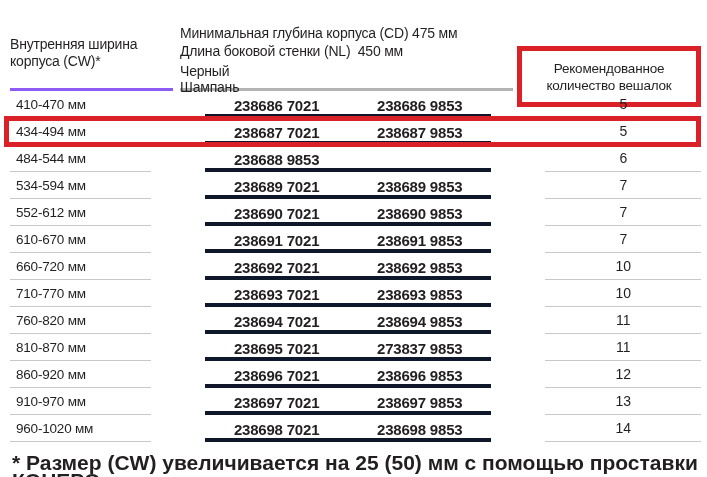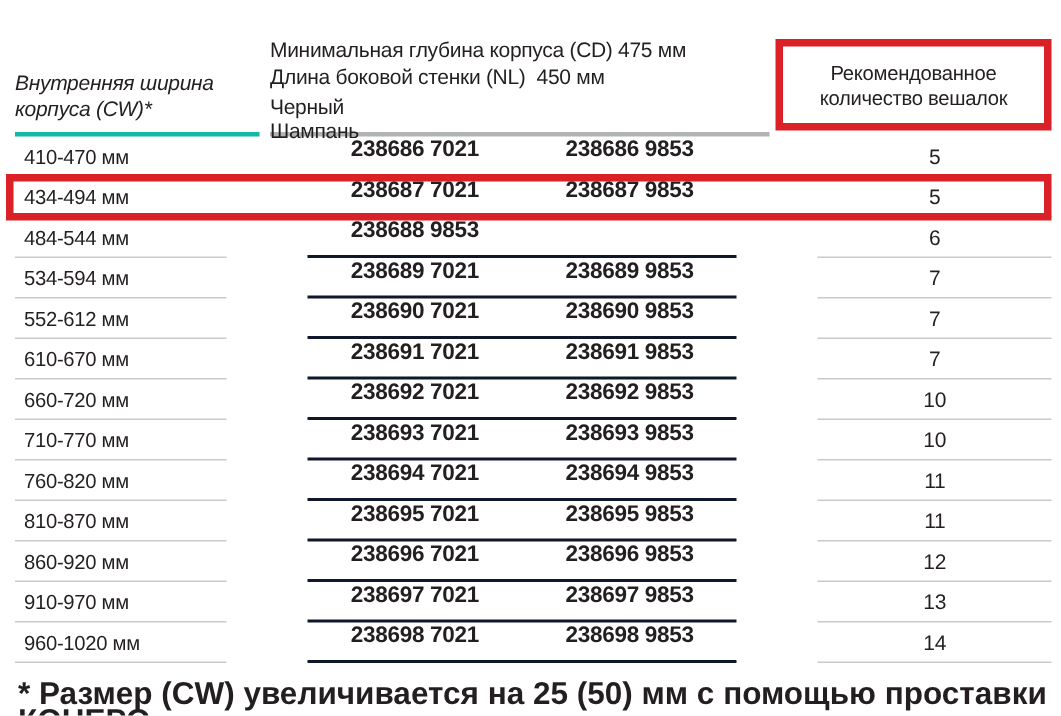--- a/index.html
+++ b/index.html
@@ -22,27 +22,26 @@
 
   
   .thead {
     display: flex;
     height: 66px;
     align-items: stretch;
   }
   .th-width {
     width: 163px;
     box-sizing: border-box;
-    border-bottom: 3px solid #14b8a6;
+    border-bottom: 3px solid #8b5cf6;
     display: flex;
     align-items: flex-end;
-    padding-bottom: 7px;
+    padding-bottom: 18px;
     font-size: 14px;
     line-height: 17px;
-    font-style: italic;
   }
   .hgap {
     width: 7px;
   }
   .th-spec {
     width: 333px;
     box-sizing: border-box;
     border-bottom: 3px solid #b1b3b5;
     text-align: left;
     font-size: 14px;
@@ -58,21 +57,21 @@
     width: 50%;
     font-size: 14px;
   }
   .th-hangers {
     width: 181px;
     position: relative;
   }
   .red-header-box {
     position: absolute;
     left: -3px;
-    top: 1px;
+    top: 21px;
     width: 184px;
     height: 61px;
     box-sizing: border-box;
     border: 5px solid #da2128;
     display: flex;
     align-items: center;
     justify-content: center;
     text-align: center;
     font-size: 13.5px;
     line-height: 17px;
@@ -91,23 +90,23 @@
     box-sizing: border-box;
     border-bottom: 1px solid #c8c9ca;
     display: flex;
     align-items: center;
     padding-left: 6px;
     font-size: 13.5px;
   }
   .row .cmid {
     width: 333px;
     box-sizing: border-box;
-    border-bottom: 2px solid #0f172a;
-    display: flex;
-    align-items: flex-start;
+    border-bottom: 4px solid #0f172a;
+    display: flex;
+    align-items: flex-end;
   }
   .row .cmid > span {
     width: 50%;
     text-align: center;
     font-weight: 700;
     font-size: 15px;
   }
   .row .c4 {
     width: 181px;
     box-sizing: border-box;
@@ -264,21 +263,21 @@
     </div>
     <div class="gap"></div>
     <div class="c4">11</div>
   </div>
 
   <div class="row">
     <div class="c1">810-870 мм</div>
     <div class="gap"></div>
     <div class="cmid">
       <span>238695 7021</span>
-      <span>238695 9853</span>
+      <span>273837 9853</span>
     </div>
     <div class="gap"></div>
     <div class="c4">11</div>
   </div>
 
   <div class="row">
     <div class="c1">860-920 мм</div>
     <div class="gap"></div>
     <div class="cmid">
       <span>238696 7021</span>

